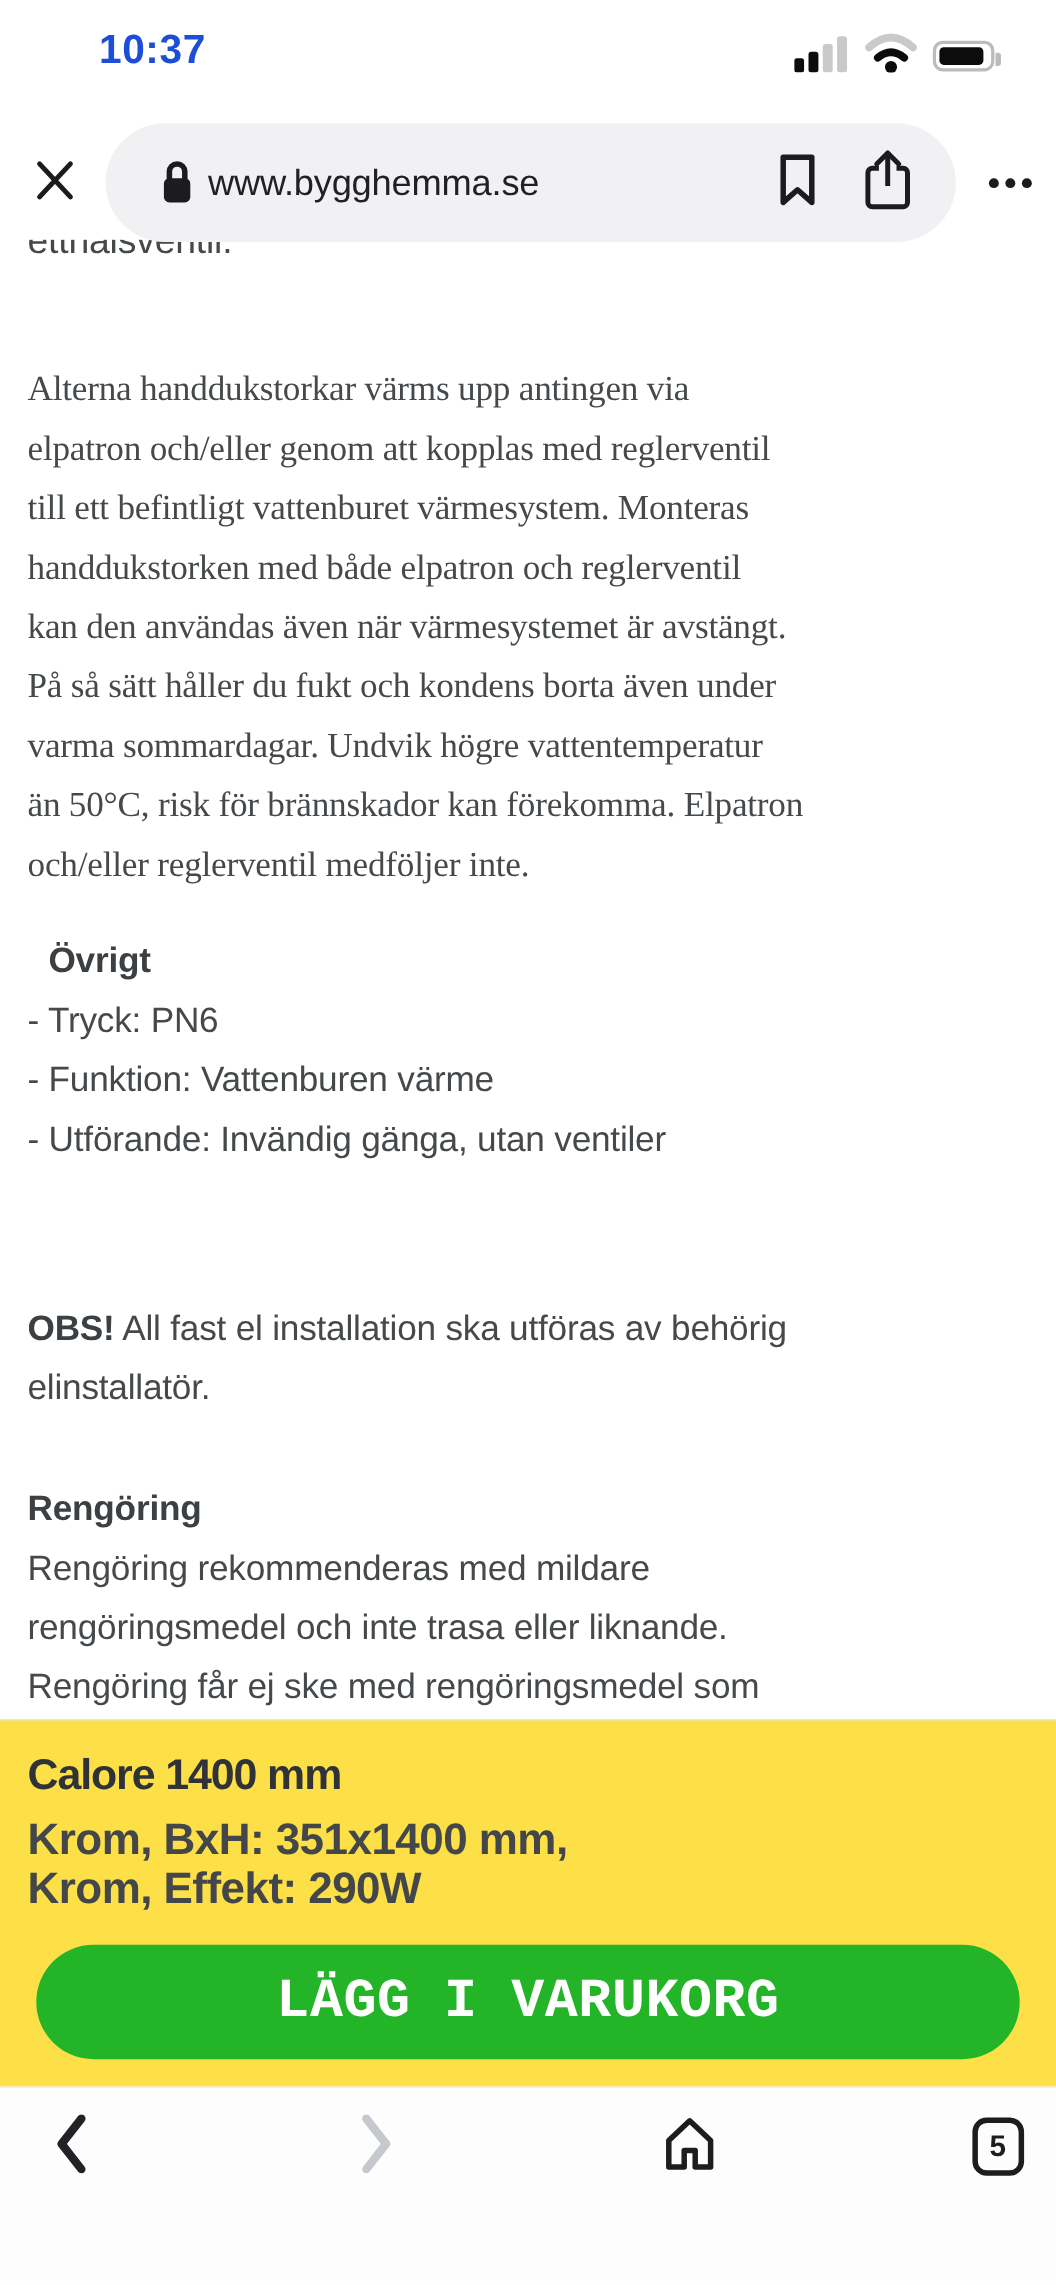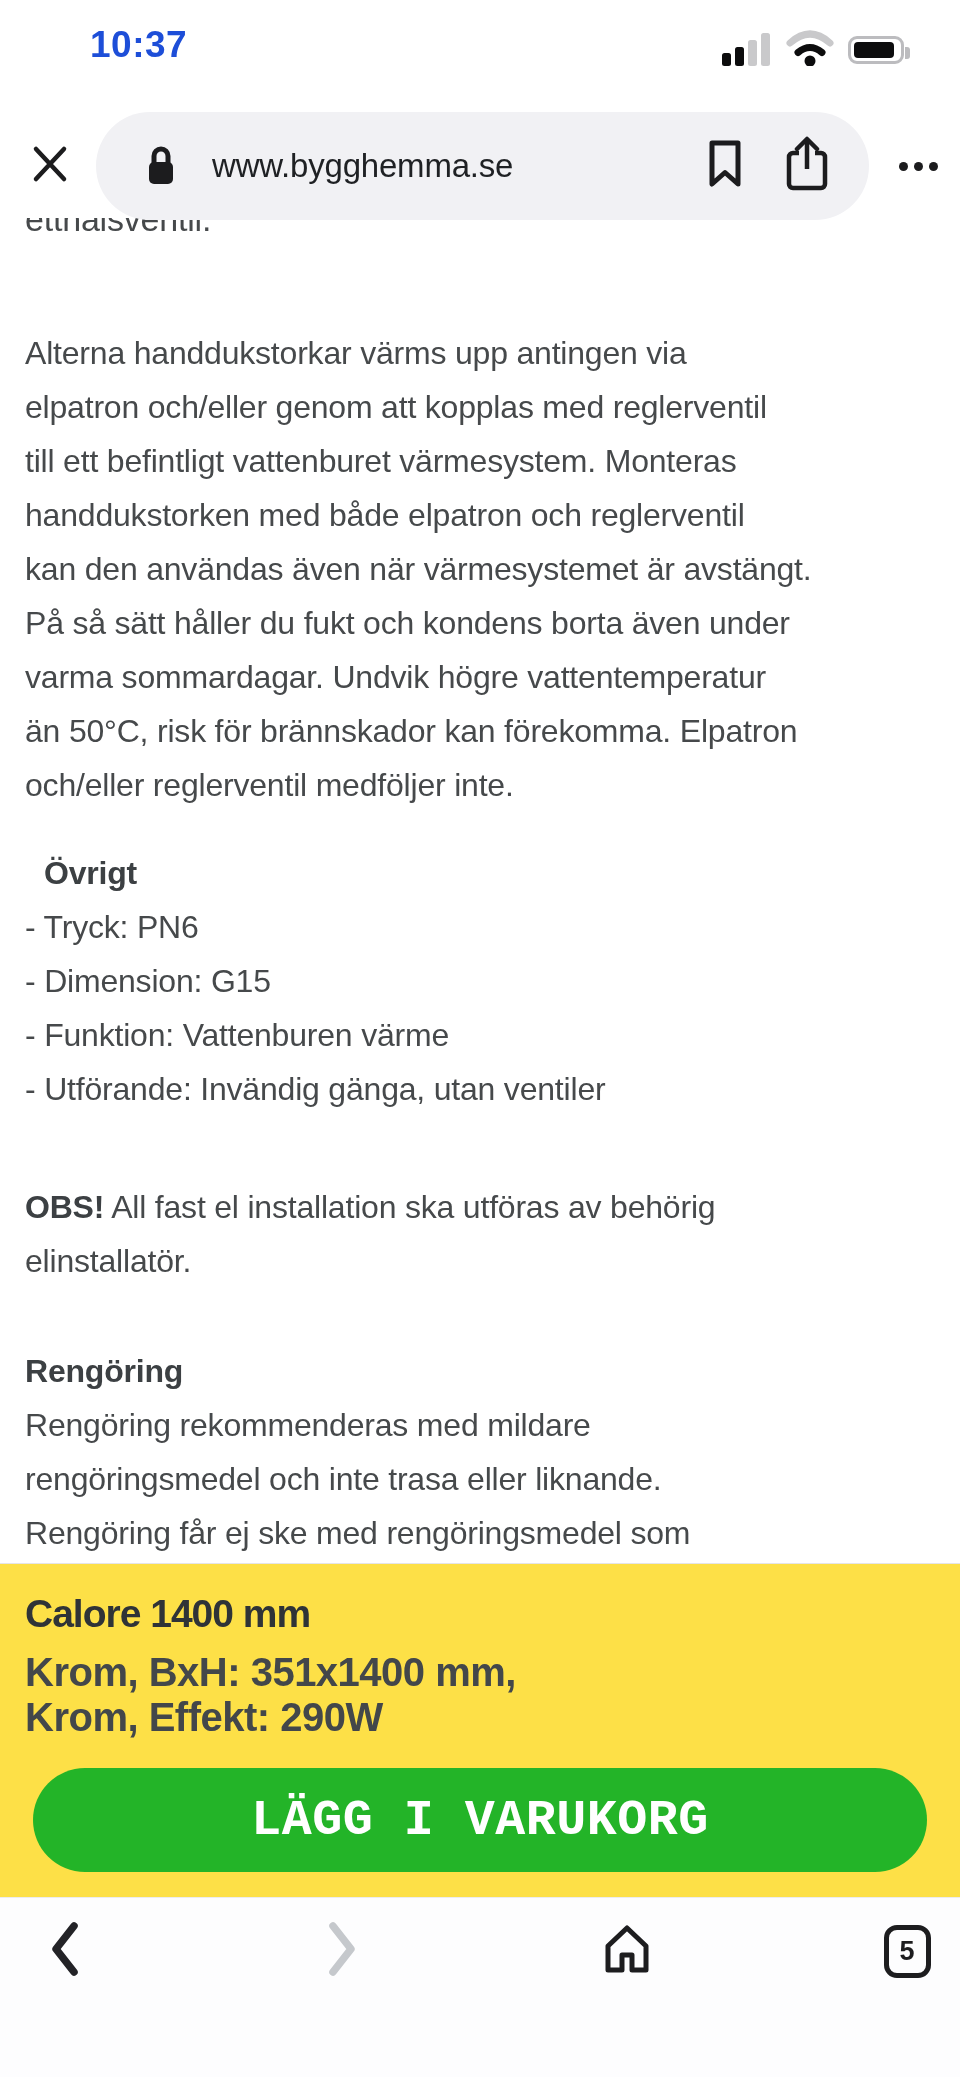--- a/index.html
+++ b/index.html
@@ -25,21 +25,21 @@
   .battery { position:relative; width:56px; height:28px; border:3px solid #bcbcbf; border-radius:9px; }
   .battery-fill { position:absolute; left:3px; top:3px; bottom:3px; width:40px; background:#0c0c0d; border-radius:4px; }
   .battery-nub { position:absolute; right:-9px; top:8px; width:5px; height:12px; background:#bcbcbf; border-radius:0 3px 3px 0; }
 
   .close-button { position:absolute; left:28px; top:144px; width:44px; height:44px; display:flex; align-items:center; justify-content:center; cursor:pointer; }
   .url-pill {
     position:absolute; left:96px; top:112px; width:773px; height:108px;
     border-radius:54px; background:#f1f1f4; display:flex; align-items:center;
   }
   .lock-icon { margin-left:48px; display:flex; }
-  .url-text { margin-left:34px; font-size:33px; color:#1f2124; letter-spacing:-0.2px; }
+  .url-text { margin-left:11px; font-size:33px; color:#1f2124; letter-spacing:-0.2px; }
   .bookmark-button { position:absolute; right:118px; top:28px; width:52px; height:52px; display:flex; align-items:center; justify-content:center; cursor:pointer; }
   .share-button { position:absolute; right:34px; top:24px; width:56px; height:60px; display:flex; align-items:center; justify-content:center; cursor:pointer; }
   .menu-button { position:absolute; left:890px; top:148px; width:56px; height:36px; display:flex; align-items:center; justify-content:center; gap:6px; cursor:pointer; }
   .menu-button i { width:9px; height:9px; border-radius:50%; background:#1c1c1e; }
 
   
   .content-block { position:absolute; left:25px; width:910px; z-index:1; }
   .tline { height:54px; line-height:54px; white-space:nowrap; font-size:32px; letter-spacing:-0.2px; color:#46494b; }
   .clip-line { top:192px; }
   .clip-line .tline { font-size:34px; }
@@ -157,38 +157,37 @@
       </span>
     </div>
 
     <div class="menu-button">
       <i></i>
         <i></i>
         <i></i>
     </div>
   </div>
 
-  <div class="content-block" style="top:326px;">
+  <div class="content-block" style="top:326px;font-family:Liberation Serif, serif;">
     <div class="tline">Alterna handdukstorkar värms upp antingen via</div>
     <div class="tline">elpatron och/eller genom att kopplas med reglerventil</div>
     <div class="tline">till ett befintligt vattenburet värmesystem. Monteras</div>
     <div class="tline">handdukstorken med både elpatron och reglerventil</div>
     <div class="tline">kan den användas även när värmesystemet är avstängt.</div>
     <div class="tline">På så sätt håller du fukt och kondens borta även under</div>
     <div class="tline">varma sommardagar. Undvik högre vattentemperatur</div>
     <div class="tline">än 50°C, risk för brännskador kan förekomma. Elpatron</div>
     <div class="tline">och/eller reglerventil medföljer inte.</div>
   </div>
 
   <div class="content-block" style="top:846px;margin-left:19px;">
     <div class="tline heading">Övrigt</div>
   </div>
   <div class="content-block" style="top:900px;">
     <div class="tline">- Tryck: PN6</div>
-    <div class="tline">- Dimension: G15</div>
     <div class="tline">- Funktion: Vattenburen värme</div>
     <div class="tline">- Utförande: Invändig gänga, utan ventiler</div>
   </div>
 
   <div class="content-block" style="top:1180px;">
     <div class="tline">
       <span class="bold">OBS!</span>
       <span>All fast el installation ska utföras av behörig</span>
     </div>
     <div class="tline">elinstallatör.</div>

